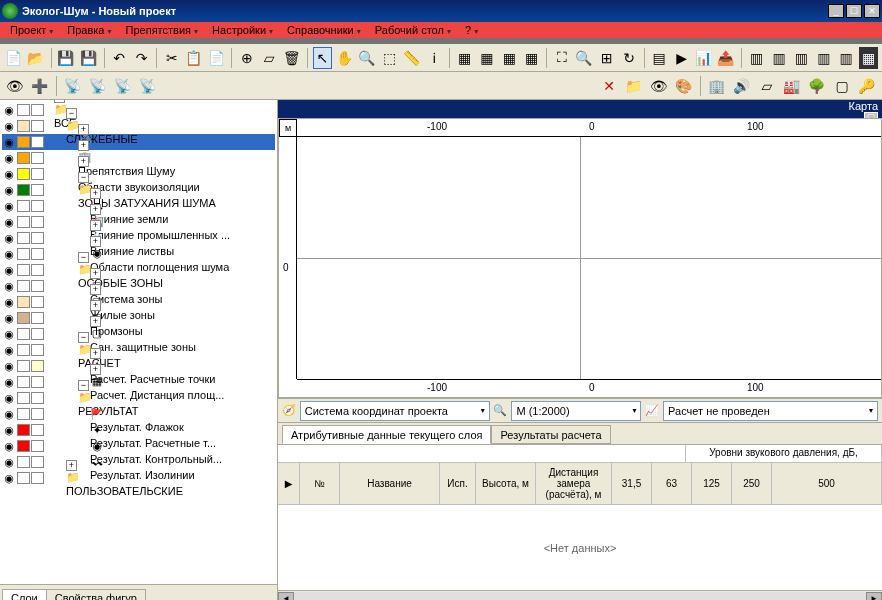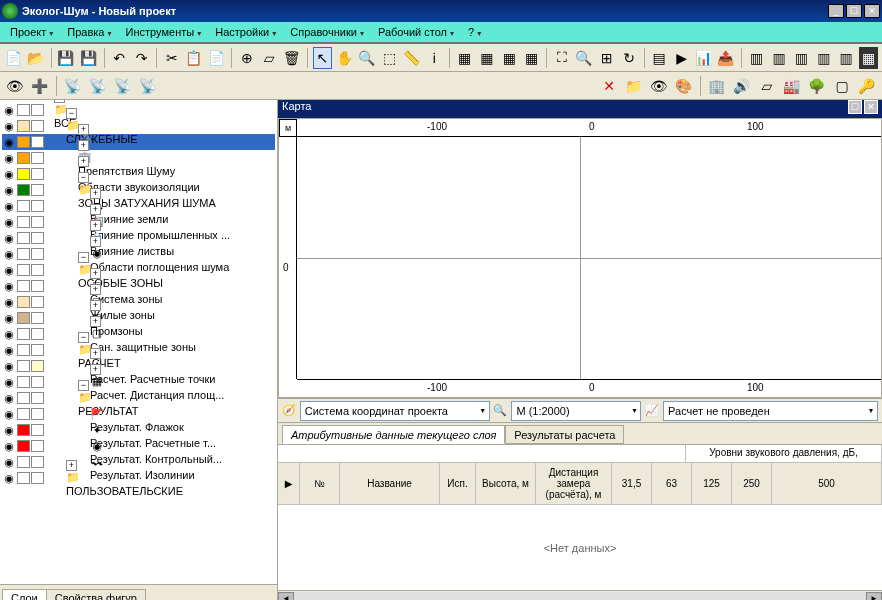--- a/index.html
+++ b/index.html
@@ -4,21 +4,21 @@
 <style>
 * { margin: 0; padding: 0; box-sizing: border-box; }
 body { font-family: Tahoma, Arial, sans-serif; font-size: 11px; background: #ece9d8; width: 882px; height: 600px; overflow: hidden; }
 
 .titlebar { height: 22px; background: linear-gradient(#0a246a, #084396); color: #fff; display: flex; align-items: center; padding: 0 2px; }
 .titlebar-icon { width: 16px; height: 16px; margin-right: 4px; background: radial-gradient(circle,#6c6,#060); border-radius: 50%; }
 .titlebar-text { flex: 1; font-weight: bold; }
 .titlebar-btns { display: flex; gap: 2px; }
 .tb-btn { width: 16px; height: 14px; background: #c0c0c0; border: 1px solid #000; font-size: 9px; display: flex; align-items: center; justify-content: center; cursor: pointer; }
 
-.menubar { height: 22px; background: #5eead4; border-bottom: 2px solid #737373; display: flex; align-items: center; padding: 0 4px; gap: 2px; }
+.menubar { height: 22px; background: #ef4444; border-bottom: 6px solid #737373; display: flex; align-items: center; padding: 0 4px; gap: 2px; }
 .menu-item { padding: 2px 6px; cursor: pointer; }
 .dd { font-size: 8px; color: #333; }
 
 .toolbar { height: 28px; background: #ece9d8; border-bottom: 1px solid #aca899; display: flex; align-items: center; padding: 2px 4px; gap: 3px; }
 .tbtn { width: 22px; height: 22px; border: 1px solid transparent; display: flex; align-items: center; justify-content: center; cursor: pointer; font-size: 14px; }
 .tsep { width: 1px; height: 20px; background: #aca899; margin: 0 2px; }
 
 .content { display: flex; height: 506px; }
 .left { width: 278px; border-right: 1px solid #aca899; display: flex; flex-direction: column; }
 .right { flex: 1; display: flex; flex-direction: column; overflow: hidden; }
@@ -31,40 +31,40 @@
 .swatches { display: flex; gap: 1px; margin-right: 4px; }
 .sw { width: 13px; height: 12px; border: 1px solid #888; }
 .exp { width: 11px; height: 11px; border: 1px solid #888; display:flex; align-items:center; justify-content:center; font-size:9px; margin-right:2px; color:#000; background:#fff;}
 .ticon { width: 14px; height: 14px; margin-right: 3px; display:flex; align-items:center; justify-content:center; font-size:11px; }
 .ind1{padding-left:6px}.ind2{padding-left:18px}.ind3{padding-left:30px}.ind4{padding-left:42px}
 
 .left-tabs { height: 22px; border-top: 1px solid #aca899; display: flex; align-items: flex-end; background:#ece9d8; padding-left:2px;}
 .ltab { padding: 2px 8px; border: 1px solid #aca899; border-bottom:none; background:#fff; font-size:11px; cursor:pointer; margin-right:-1px;}
 .ltab.inactive { background:#ece9d8; }
 
-.map-header { height: 18px; background: #0a246a; color: #fff; display: flex; align-items: flex-start; padding: 0 4px; font-size:11px;}
+.map-header { height: 18px; background: #0a246a; color: #fff; display: flex; align-items: flex-end; padding: 0 4px; font-size:11px;flex-direction:column;}
 .map-header-title { flex: 1; }
 .wbtn { width: 14px; height: 14px; background:#c0c0c0; border:1px solid #fff; margin-left:2px; cursor:pointer; display:flex; align-items:center; justify-content:center; font-size:9px;}
 
 .map-canvas { height: 280px; background: #fff; position: relative; border: 1px solid #aca899; }
 .ruler-h { position:absolute; top:0; left:18px; right:0; height:18px; border-bottom:1px solid #000; }
 .ruler-v { position:absolute; top:18px; left:0; width:18px; bottom:18px; border-right:1px solid #000;}
 .ruler-h2 { position:absolute; bottom:0; left:18px; right:0; height:18px; border-top:1px solid #000;}
 .mlabel { position:absolute; top:0; left:0; width:18px; height:18px; border:1px solid #000; font-size:9px; display:flex; align-items:center; justify-content:center;}
 .axis-h { position:absolute; left:18px; right:0; top:50%; height:1px; background:#999;}
 .axis-v { position:absolute; top:18px; bottom:18px; left:50%; width:1px; background:#999;}
 .rlabel{position:absolute; font-size:10px; color:#000;}
 
 .map-status { height: 24px; background: #ece9d8; border-top:1px solid #aca899; display: flex; align-items: center; padding: 0 4px; gap:4px;}
 .combo { border:1px solid #7f9db9; background:#fff; height:20px; display:flex; align-items:center; padding:0 4px; font-size:11px;}
 .combo-dd{margin-left:auto; font-size:8px;}
 
 .data-tabs { height: 22px; display: flex; background:#ece9d8; border-top:1px solid #aca899; padding:2px 4px 0;}
 .dtab { padding:3px 8px; border:1px solid #aca899; background:#ece9d8; cursor:pointer; font-size:11px;}
-.dtab.active { background:#fff; border-bottom-color:#fff;font-style:italic;}
+.dtab.active { background:#fff; border-bottom-color:#fff;}
 
 .data-table { flex:1; background:#fff; border-top:1px solid #aca899; overflow:hidden; display:flex; flex-direction:column;}
 .thdr-group { height:18px; border-bottom:1px solid #c0c0c0; display:flex; font-size:10px;}
 .thdr-group > div { border-right:1px solid #c0c0c0; padding:2px 4px; text-align:center;}
 .thdr { height:42px; display:flex; font-size:10px; border-bottom:1px solid #c0c0c0;}
 .th { border-right:1px solid #c0c0c0; padding:2px 4px; display:flex; align-items:center; justify-content:center; text-align:center; background:#ece9d8;}
 .nodata { flex:1; display:flex; align-items:center; justify-content:center; color:#666; font-size:11px;}
 
 .scroll-h { height:16px; background:#ece9d8; border-top:1px solid #aca899; display:flex; align-items:center;}
 .sbtn{width:16px; height:14px; background:#c0c0c0; border:1px solid #888; cursor:pointer; font-size:8px; display:flex; align-items:center; justify-content:center;}
@@ -79,21 +79,21 @@
   <div class="titlebar-btns">
     <div class="tb-btn">_</div>
     <div class="tb-btn">☐</div>
     <div class="tb-btn">✕</div>
   </div>
 </div>
 
 <div class="menubar">
   <span class="menu-item"><span>Проект</span> <span class="dd">▾</span></span>
   <span class="menu-item"><span>Правка</span> <span class="dd">▾</span></span>
-  <span class="menu-item"><span>Инструменты</span> <span class="dd">▾</span></span>
+  <span class="menu-item"><span>Препятствия</span> <span class="dd">▾</span></span>
   <span class="menu-item"><span>Настройки</span> <span class="dd">▾</span></span>
   <span class="menu-item"><span>Справочники</span> <span class="dd">▾</span></span>
   <span class="menu-item"><span>Рабочий стол</span> <span class="dd">▾</span></span>
   <span class="menu-item"><span>?</span> <span class="dd">▾</span></span>
 </div>
 
 <div class="toolbar">
   <div class="tbtn">📄</div>
   <div class="tbtn">📂</div>
   <div class="tsep"></div>

